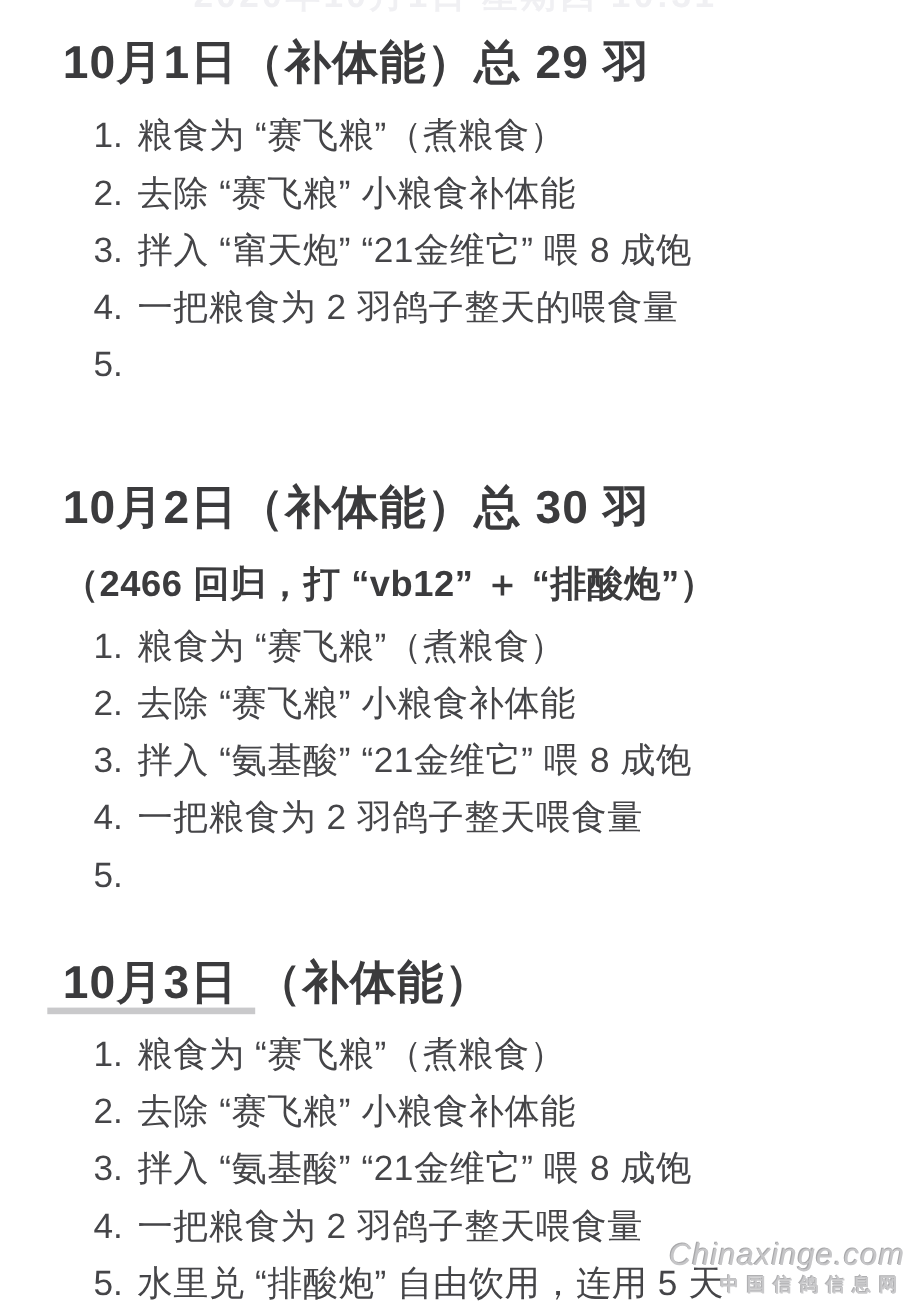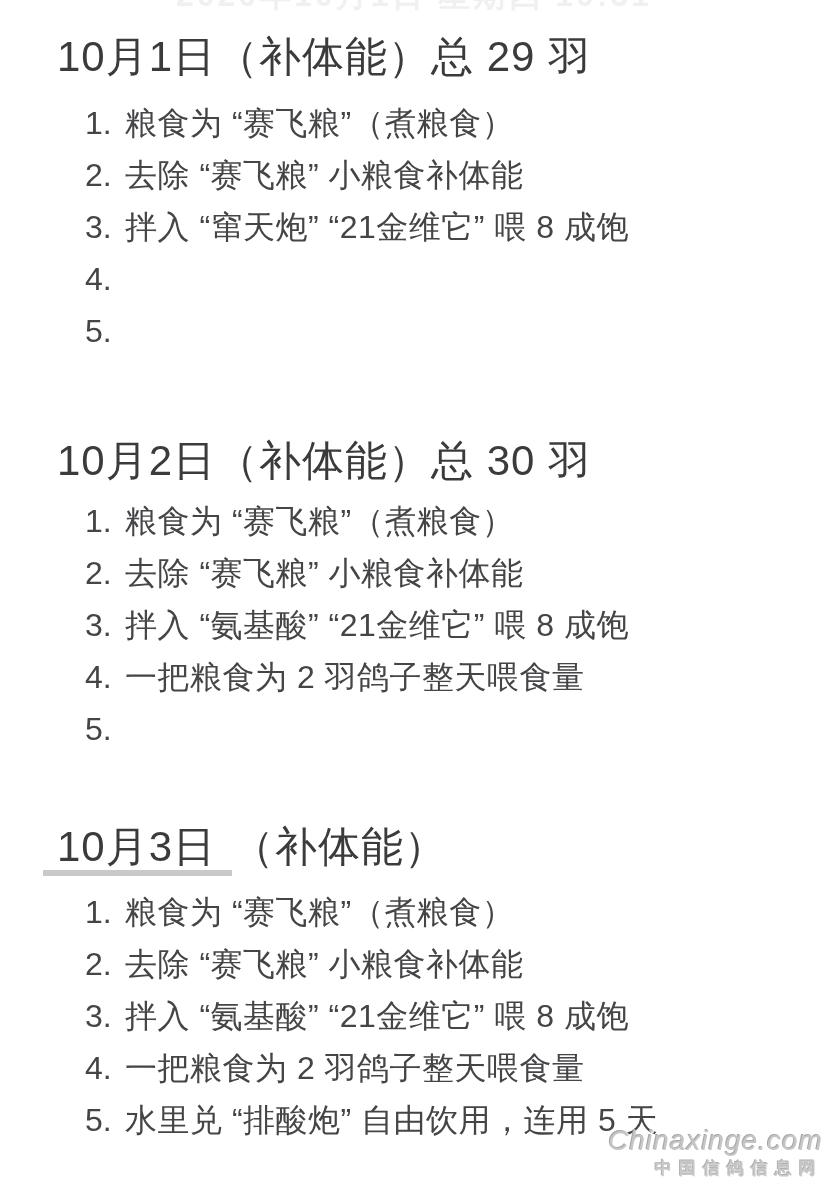--- a/index.html
+++ b/index.html
@@ -32,28 +32,28 @@
     position: absolute;
     left: 57px;
     top: 0;
     width: 716px;
   }
 
   .heading {
     margin: 0;
     font-size: 42px;
     line-height: 48px;
-    font-weight: 400;
+    font-weight: 700;
     color: #3b3b3d;
     letter-spacing: 1px;
     white-space: nowrap;
   }
   .heading-1 { margin-top: 33px; }
   .heading-2 { margin-top: 80px; }
-  .heading-3 { margin-top: 68px; }
+  .heading-3 { margin-top: 48px; }
 
   .underlined-part {
     display: inline-block;
     line-height: 46px;
     border-bottom: 6px solid #c9c9cb;
     margin-left: -14px;
     padding-left: 14px;
     padding-right: 16px;
   }
 
@@ -133,27 +133,29 @@
       <li class="item">
         <span class="num">2.</span>
         <span class="txt">去除 “赛飞粮” 小粮食补体能</span>
       </li>
       <li class="item">
         <span class="num">3.</span>
         <span class="txt">拌入 “窜天炮” “21金维它” 喂 8 成饱</span>
       </li>
       <li class="item">
         <span class="num">4.</span>
+        <span class="txt">一把粮食为 2 羽鸽子整天的喂食量</span>
       </li>
       <li class="item">
         <span class="num">5.</span>
       </li>
     </ol>
 
     <h2 class="heading heading-2">10月2日（补体能）总 30 羽</h2>
+    <div class="note-line">（2466 回归，打 “vb12” ＋ “排酸炮”）</div>
     <ol class="items tight">
       <li class="item">
         <span class="num">1.</span>
         <span class="txt">粮食为 “赛飞粮”（煮粮食）</span>
       </li>
       <li class="item">
         <span class="num">2.</span>
         <span class="txt">去除 “赛飞粮” 小粮食补体能</span>
       </li>
       <li class="item">

